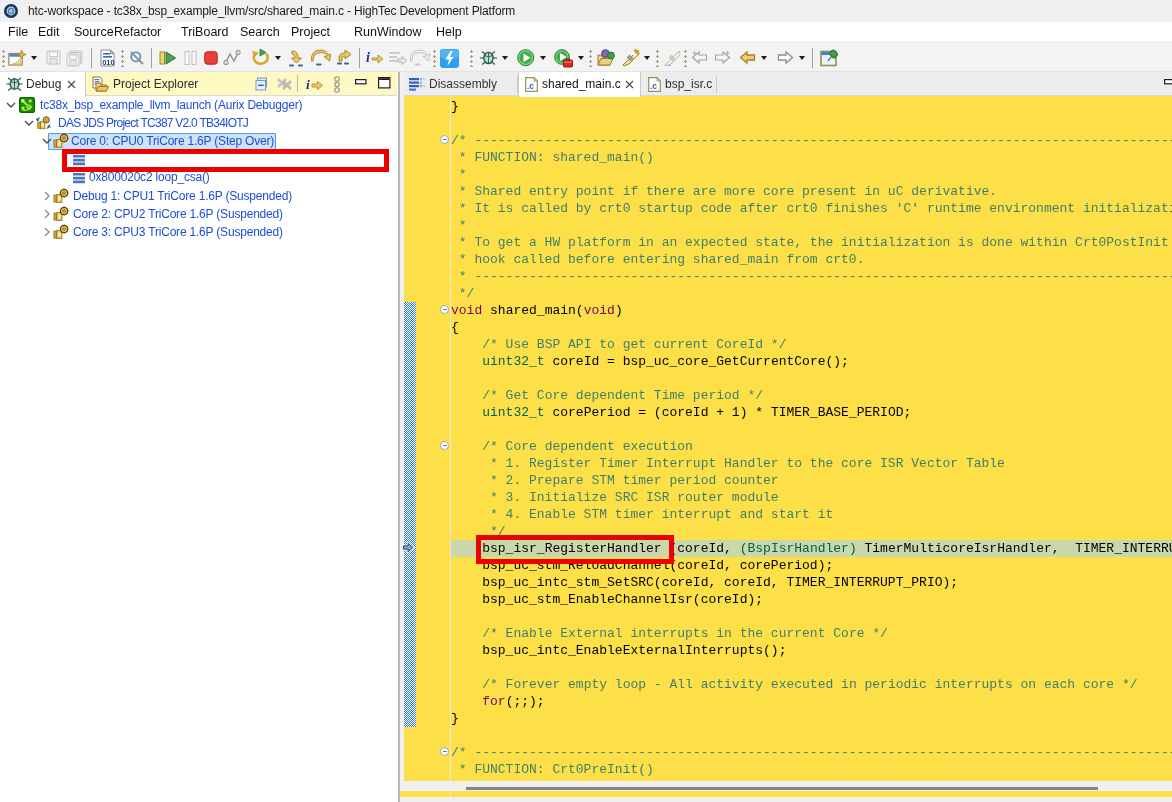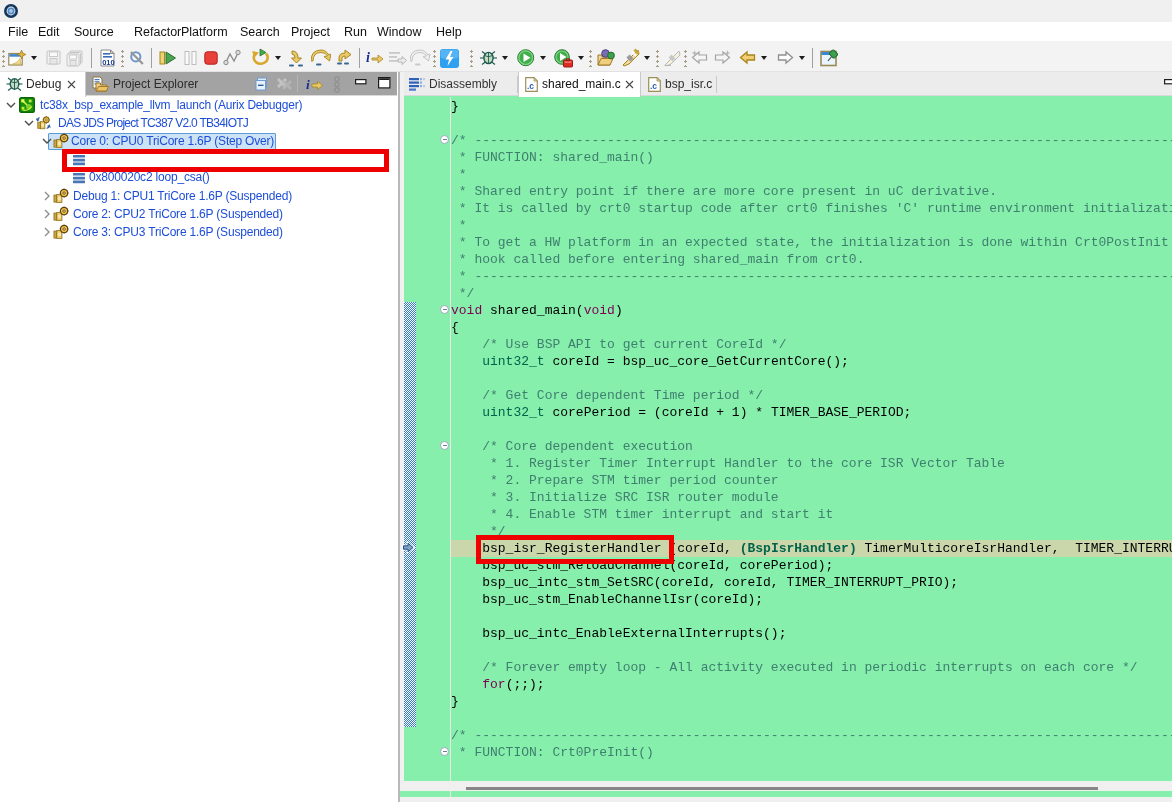--- a/index.html
+++ b/index.html
@@ -10,34 +10,34 @@
 
 #menu{left:0;top:22px;width:1172px;height:19px;background:#fff;color:#111;font-size:12.5px;line-height:20px}
 #menu span{position:absolute;top:0}
 
 #tbar{left:0;top:44px;width:1172px;height:28px;background:#f3f3f3;border-bottom:1px solid #e2e2e2}
 .vsep{position:absolute;top:4px;width:1px;height:20px;background:#9f9f9f}
 .hdl{position:absolute;top:5px;width:3px;height:18px;background-image:radial-gradient(circle,#a89c84 1px,transparent 1.2px);background-size:3px 5px;background-repeat:repeat-y}
 .dd{position:absolute;width:0;height:0;border-left:3.5px solid transparent;border-right:3.5px solid transparent;border-top:4px solid #1c1c1c;top:12px}
 
 #lpanel{left:0;top:72px;width:397px;height:730px;background:#fff}
-#ltabs{left:0;top:0;width:397px;height:24px;background:#a3a3a3;border-bottom:1px solid #d9d9d9}
+#ltabs{left:0;top:0;width:397px;height:24px;background:#fef9c3;border-bottom:1px solid #d9d9d9}
 .tab{position:absolute;top:0;height:24px;font-size:12px;color:#2b2b2b}
 #divider{left:398px;top:72px;width:2px;height:730px;background:#b9b9b9}
 
-#editor{left:400px;top:72px;width:772px;height:730px;background:#86efac}
+#editor{left:400px;top:72px;width:772px;height:730px;background:#fde047}
 #etabs{left:0;top:0;width:772px;height:24px;background:#ececec;border-bottom:1px solid #d9d9d9}
 
 #nums{left:14px;top:25.5px;width:26px;text-align:right;font-family:"Liberation Mono",monospace;font-size:13px;line-height:17px;color:#787878;white-space:pre}
 #code{left:51px;top:25.5px;font-family:"Liberation Mono",monospace;font-size:13px;line-height:17px;color:#000;white-space:pre}
 #code .c{color:#3f7f6e}
 #code .k{color:#7f0055;font-weight:normal}
 #code .t{color:#00634b}
 #code .b{font-weight:normal}
-#code .tb{color:#00634b;font-weight:bold}
+#code .tb{color:#00634b;font-weight:normal}
 .fold{position:absolute;width:9px;height:9px;border:1px solid #9caabb;border-radius:50%;background:#fff}
 .fold::after{content:"";position:absolute;left:1.5px;top:3px;width:4px;height:1px;background:#6e7e91}
 #hatch{left:4px;top:229.5px;width:12.3px;height:425px;background:repeating-conic-gradient(#2e7ccc 0 25%,#fff 0 50%) 0 0/2px 2px}
 #greenline{left:51px;top:467.5px;width:721px;height:17px;background:#c9d7ab}
 #redbox-e{left:76px;top:463px;width:198px;height:29px;border:5.5px solid #ee0000}
 #foldline{left:50px;top:25px;width:1px;height:705px;background:#e8e8e8}
 
 .trow{position:absolute;font-size:12px;color:#1d4ed8;white-space:nowrap;letter-spacing:-0.2px}
 .chev{position:absolute;width:16px;height:16px}
 #redbox-l{left:62px;top:77px;width:327px;height:23px;border:5px solid #ef0000}
@@ -46,30 +46,31 @@
 
 .etab{position:absolute;top:0;height:24px;font-size:12px;color:#2b2b2b}
 </style></head><body>
 <div class="abs" id="title">
 <svg class="abs" style="left:4px;top:4px" width="14" height="14" viewBox="0 0 14 14">
       <circle cx="7" cy="7" r="7" fill="#14365c"></circle>
       <circle cx="7" cy="7" r="4.4" fill="#e4ecf4"></circle>
       <circle cx="7" cy="7" r="3.5" fill="#4f86c0"></circle>
       <circle cx="7" cy="7" r="1.9" fill="#a4c6e8"></circle>
     </svg>
+<span class="txt">htc-workspace - tc38x_bsp_example_llvm/src/shared_main.c - HighTec Development Platform</span>
 </div>
 <div class="abs" id="menu">
     <span style="left:8px">File</span>
     <span style="left:38px">Edit</span>
     <span style="left:74px">Source</span>
-    <span style="left:134px">Refactor</span>
-    <span style="left:181px">Platform</span>
+    <span style="left:114px">Refactor</span>
+    <span style="left:181px">TriBoard</span>
     <span style="left:240px">Search</span>
     <span style="left:291px">Project</span>
-    <span style="left:344px">Run</span>
+    <span style="left:354px">Run</span>
     <span style="left:377px">Window</span>
     <span style="left:436px">Help</span>
   </div>
 <div class="abs" style="left:0;top:41px;width:1172px;height:3px;background:#f3f3f3"></div>
 <div class="abs" id="tbar">
     <div class="hdl" style="left:2px"></div>
     <svg class="abs" style="left:8px;top:5px" width="18" height="18" viewBox="0 0 18 18">
       <rect x="0.8" y="4.5" width="13.4" height="11.5" fill="#fdfdfd" stroke="#9a8a55" stroke-width="1.2"></rect>
       <rect x="1.4" y="5.1" width="12.2" height="2.6" fill="#3c87d0"></rect>
       <path d="M4.5 15.2 Q10 14 12 9.5 L13 15.2 Z" fill="#f2dd93" stroke="#c9a63c" stroke-width="0.7"></path>
@@ -450,20 +451,21 @@
 <span class="c">     * 1. Register Timer Interrupt Handler to the core ISR Vector Table</span>
 <span class="c">     * 2. Prepare STM timer period counter</span>
 <span class="c">     * 3. Initialize SRC ISR router module</span>
 <span class="c">     * 4. Enable STM timer interrupt and start it</span>
 <span class="c">     */</span>
     <span class="b">bsp_isr_RegisterHandler</span><span class="b"> (</span><span class="b">coreId, </span><span class="tb">(BspIsrHandler)</span><span class="b"> TimerMulticoreIsrHandler,  TIMER_INTERRUPT_PRIO);</span>
     bsp_uc_stm_ReloadChannel(coreId, corePeriod);
     bsp_uc_intc_stm_SetSRC(coreId, coreId, TIMER_INTERRUPT_PRIO);
     bsp_uc_stm_EnableChannelIsr(coreId);
 
+    <span class="c">/* Enable External interrupts in the current Core */</span>
     bsp_uc_intc_EnableExternalInterrupts();
 
     <span class="c">/* Forever empty loop - All activity executed in periodic interrupts on each core */</span>
     <span class="k">for</span>(;;);
 }
 
 <span class="c">/* --------------------------------------------------------------------------------------------------------------</span>
 <span class="c"> * FUNCTION: Crt0PreInit()</span></pre>
     <div class="abs" id="redbox-e"></div>
     <div class="abs" style="left:0;top:709px;width:772px;height:10px;background:#f0f0f0"></div>

